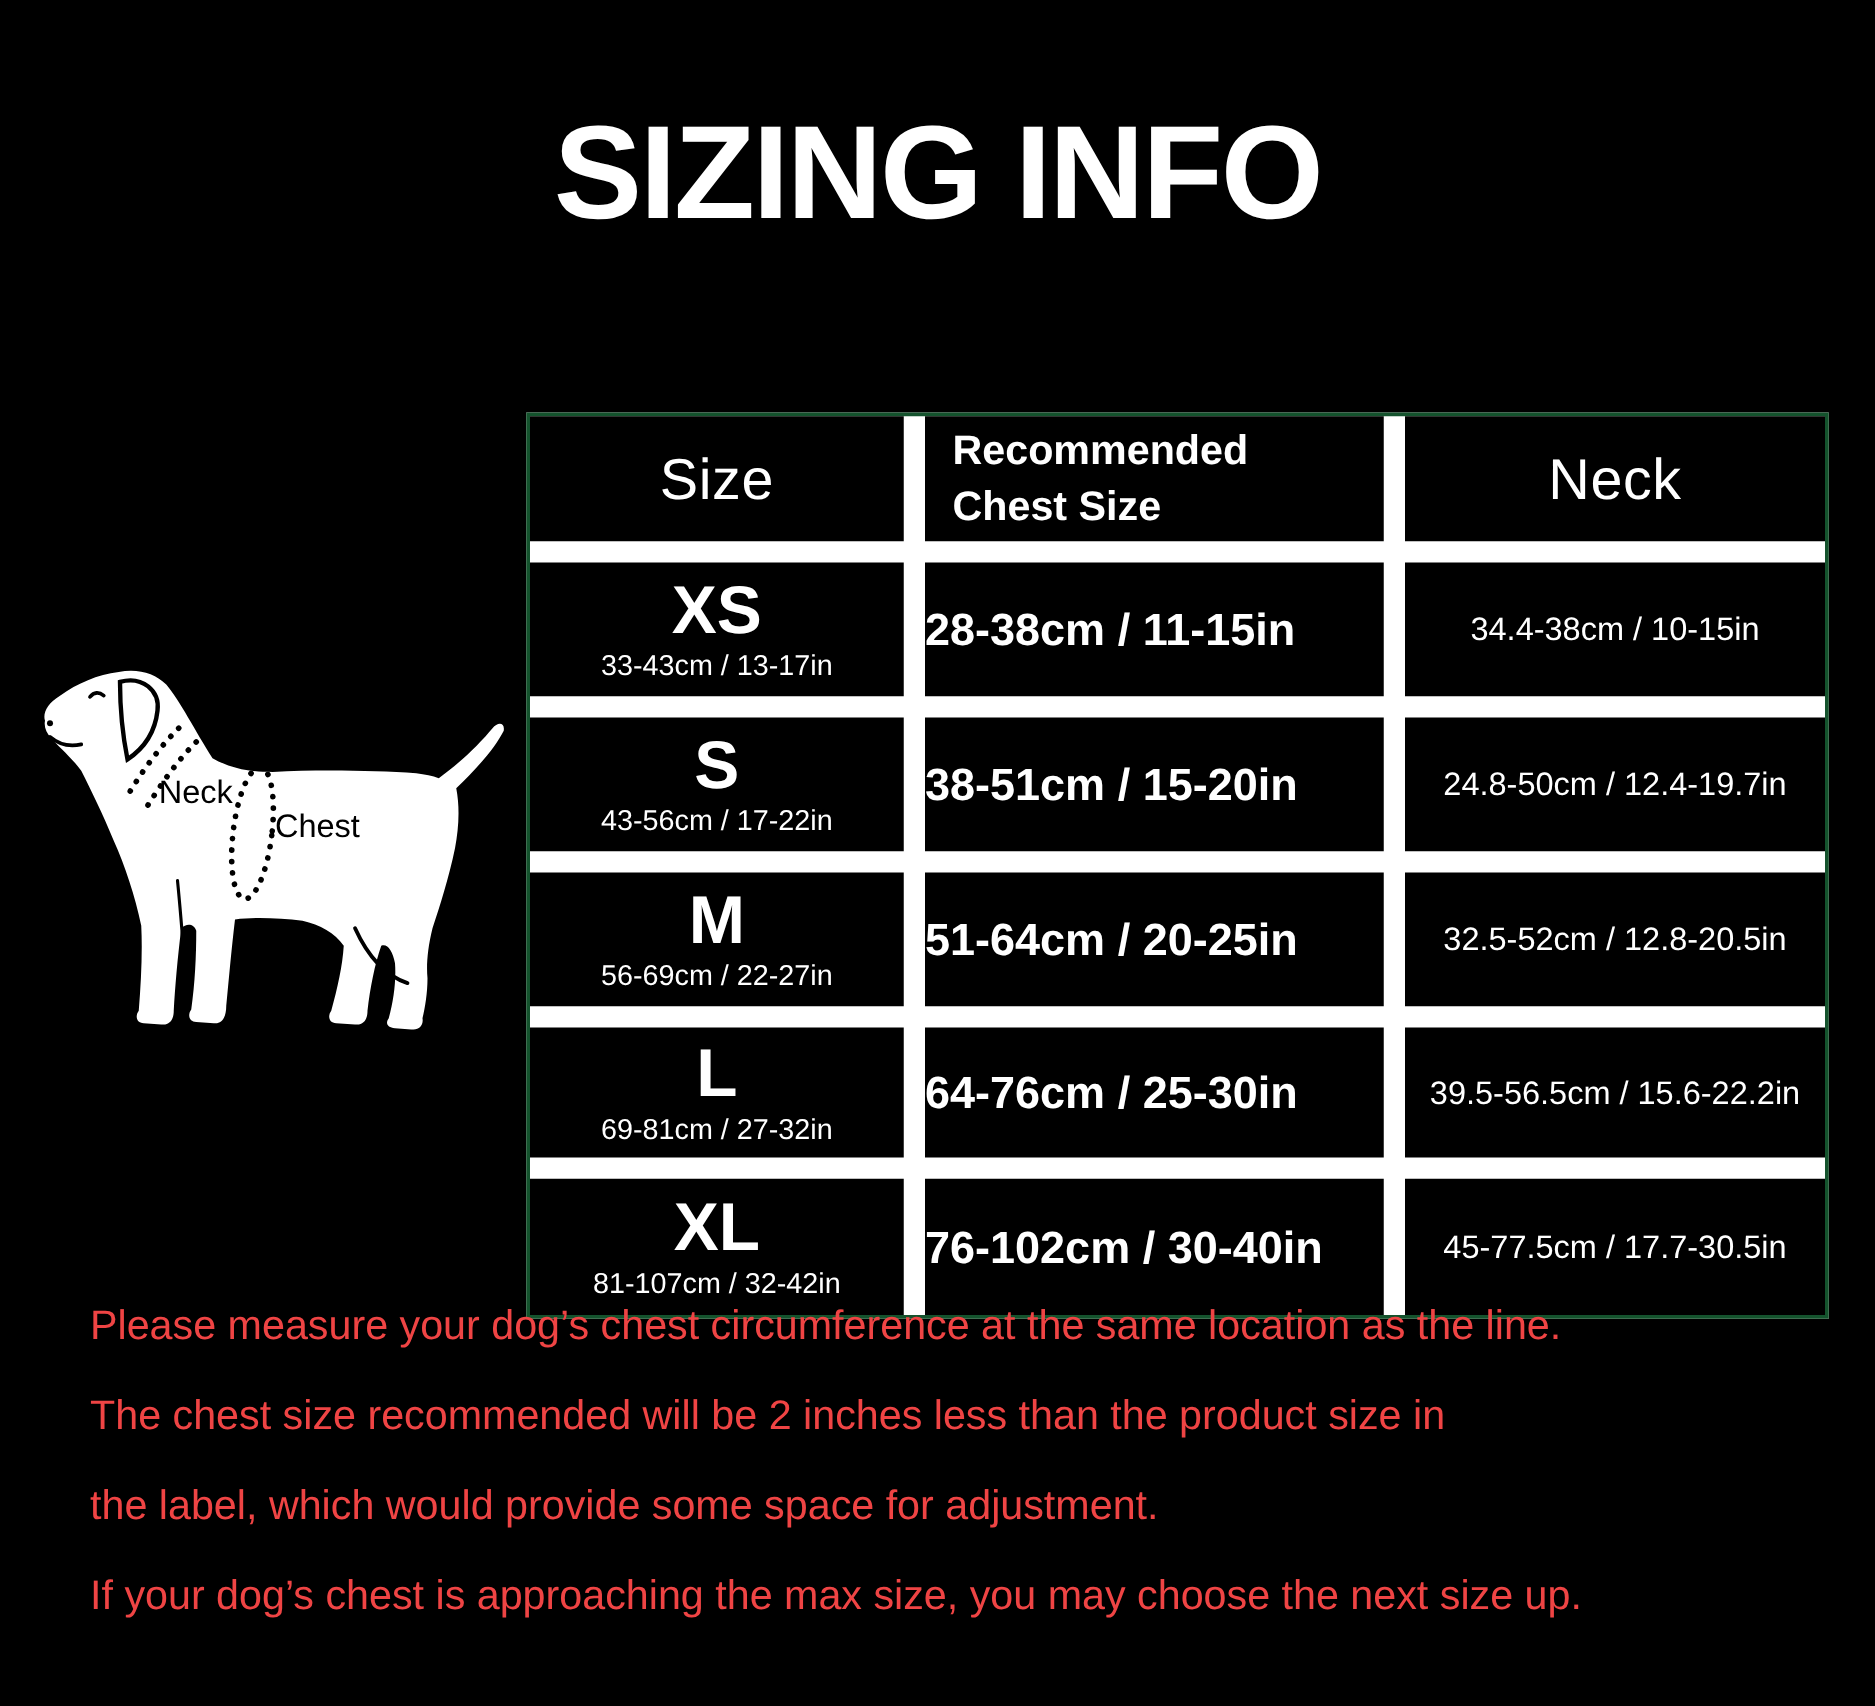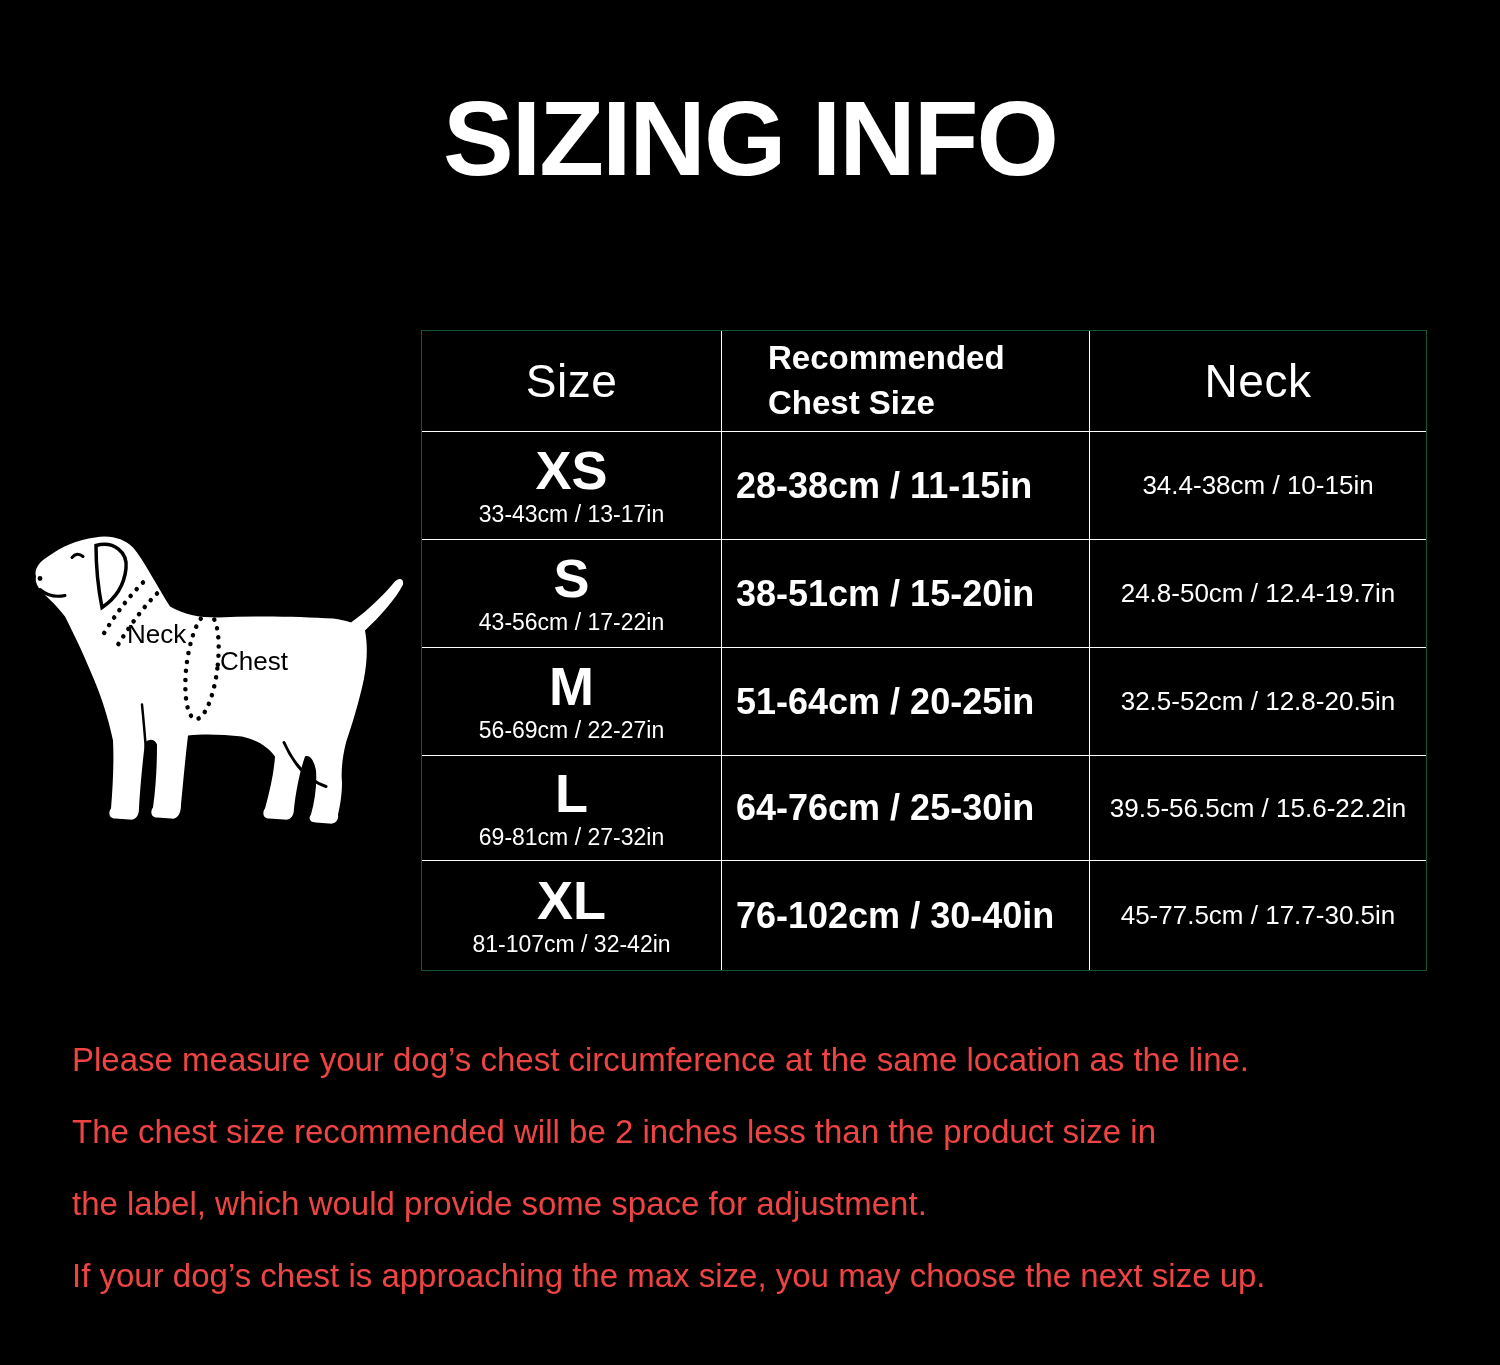--- a/index.html
+++ b/index.html
@@ -37,51 +37,51 @@
   }
 
   
   .size-table {
     position: absolute;
     left: 421px;
     top: 330px;
     display: grid;
     grid-template-columns: 299px 367px 336px;
     grid-template-rows: 100px 107px 107px 107px 104px 109px;
-    gap: 1px;
-    border: 1px solid #14532d;
+    gap: 17px;
+    border: 3px solid #14532d;
     background: #fff; 
   }
   .cell {
     background: #000;
     display: flex;
     align-items: center;
     justify-content: center;
     overflow: hidden;
   }
   .cell.left {
     justify-content: flex-start;
   }
   .h-plain { font-size: 46px; font-weight: 400; letter-spacing: 0.5px; }
   .h-chest {
     font-size: 33px;
     font-weight: bold;
     line-height: 1.35;
     white-space: pre-line;
-    padding-left: 46px;
+    padding-left: 22px;
   }
   .size-stack {
     display: flex;
     flex-direction: column;
     align-items: center;
     width: 100%;
   }
   .size-letter { font-size: 54px; font-weight: bold; line-height: 1.0; }
   .size-sub { font-size: 23px; font-weight: 400; margin-top: 4px; }
-  .chest-val { font-size: 36px; font-weight: bold; padding-left: 14px; white-space: nowrap; }
+  .chest-val { font-size: 36px; font-weight: bold; white-space: nowrap; }
   .neck-val { font-size: 26px; font-weight: 400; white-space: nowrap; }
 
   
   .notes {
     position: absolute;
     left: 72px;
     top: 1040px;
     width: 1380px;
   }
   .note-line {

